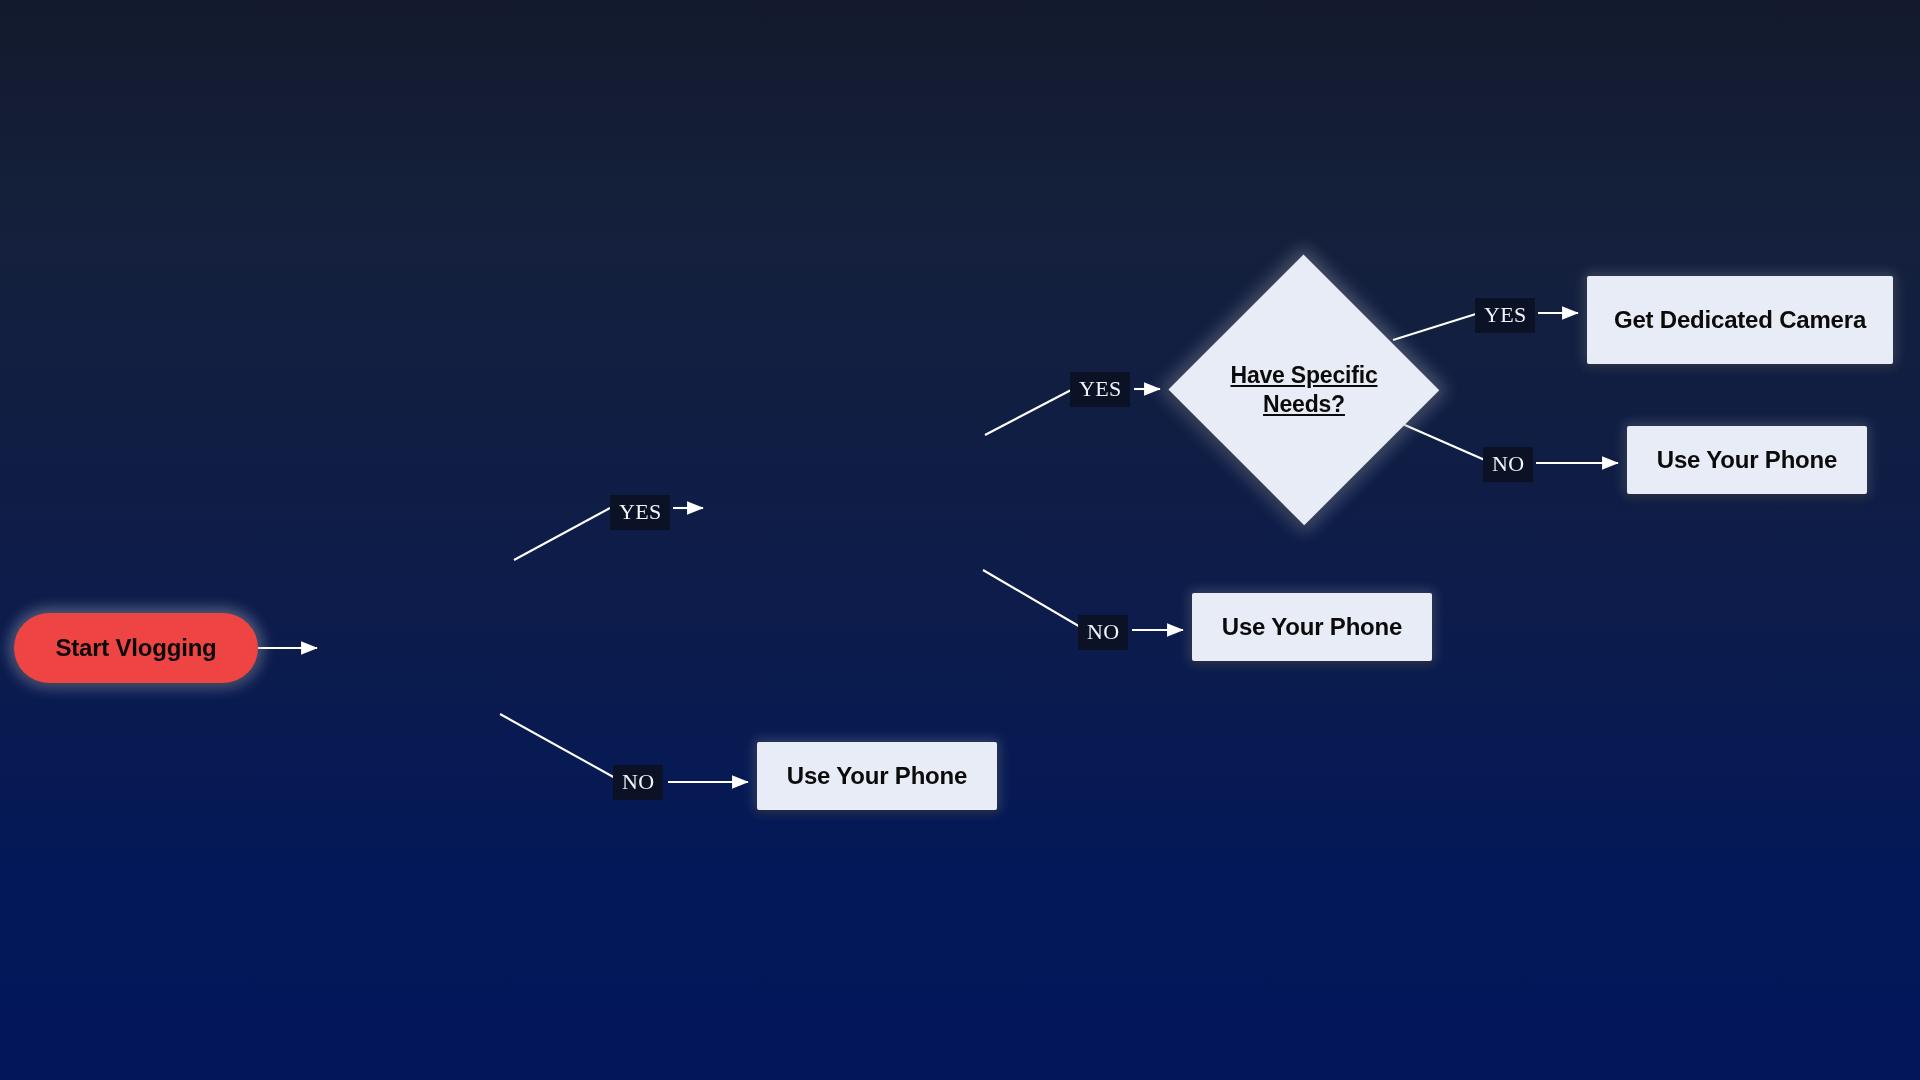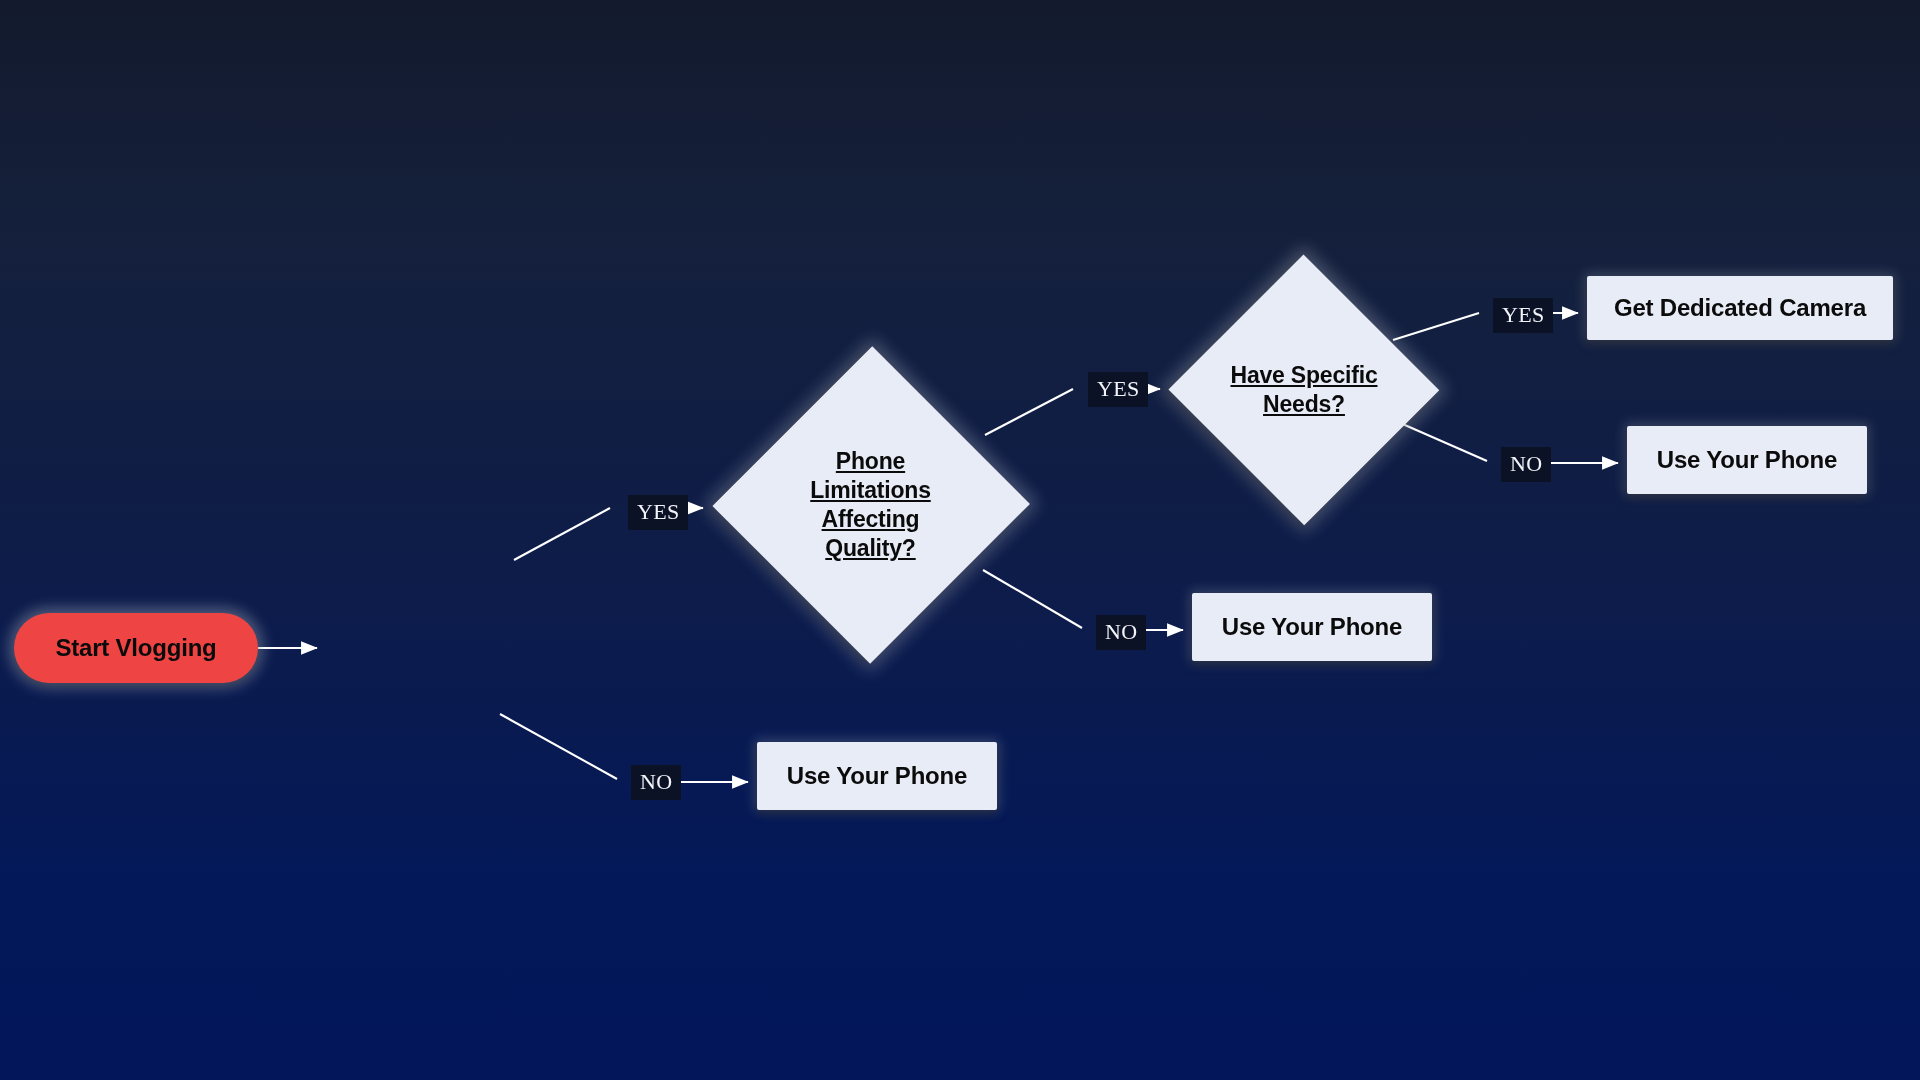--- a/index.html
+++ b/index.html
@@ -97,21 +97,20 @@
     color: #f2f4fa;
     font-family: "Liberation Serif", serif;
     font-weight: normal;
     font-size: 22px;
     line-height: 1;
     padding: 6px 9px 7px 9px;
     display: flex;
     align-items: center;
     justify-content: center;
     letter-spacing: 0.3px;
-    margin-left: 18px;
   }
 </style>
 </head>
 <body>
 
 <div id="canvas">
 
   <svg id="edges" viewBox="0 0 1920 1080" width="1920" height="1080" xmlns="http://www.w3.org/2000/svg">
     <defs>
       <marker id="arrowhead" markerWidth="9" markerHeight="9" refX="7.6" refY="3.2" orient="auto" markerUnits="strokeWidth">
@@ -152,47 +151,40 @@
       <path d="M1398,422 L1487,461" stroke="#ffffff" stroke-width="2.1" fill="none"></path>
       <path d="M1536,463 L1618,463" stroke="#ffffff" stroke-width="2.1" fill="none" marker-end="url(#arrowhead)"></path>
     </g>
   </svg>
 
   <div class="node node-pill" style="left: 14px; top: 613px; width: 244px; height: 70px;">
     <span class="node-label">Start Vlogging</span>
   </div>
 
 
-  <div class="node node-diamond" style="left: 713px; top: 345px; width: 315px; height: 320px;">
-    <span class="diamond-shape"></span>
-    <span class="node-label">Phone
-Limitations
-Affecting
-Quality?</span>
-  </div>
 
   <div class="node node-diamond" style="left: 1168px; top: 255px; width: 272px; height: 270px;">
     <span class="diamond-shape"></span>
     <span class="node-label">Have Specific
 Needs?</span>
   </div>
 
   <div class="node node-rect" style="left: 757px; top: 742px; width: 240px; height: 68px;">
     <span class="node-label">Use Your Phone</span>
   </div>
 
   <div class="node node-rect" style="left: 1192px; top: 593px; width: 240px; height: 68px;">
     <span class="node-label">Use Your Phone</span>
   </div>
 
   <div class="node node-rect" style="left: 1627px; top: 426px; width: 240px; height: 68px;">
     <span class="node-label">Use Your Phone</span>
   </div>
 
-  <div class="node node-rect" style="left: 1587px; top: 276px; width: 306px; height: 64px;">
+  <div class="node node-rect" style="left: 1587px; top: 276px; width: 306px; height: 88px;">
     <span class="node-label">Get Dedicated Camera</span>
   </div>
 
   <div class="edge-label" style="left: 610px; top: 495px;">YES</div>
 
   <div class="edge-label" style="left: 613px; top: 765px;">NO</div>
 
   <div class="edge-label" style="left: 1070px; top: 372px;">YES</div>
 
   <div class="edge-label" style="left: 1078px; top: 615px;">NO</div>

